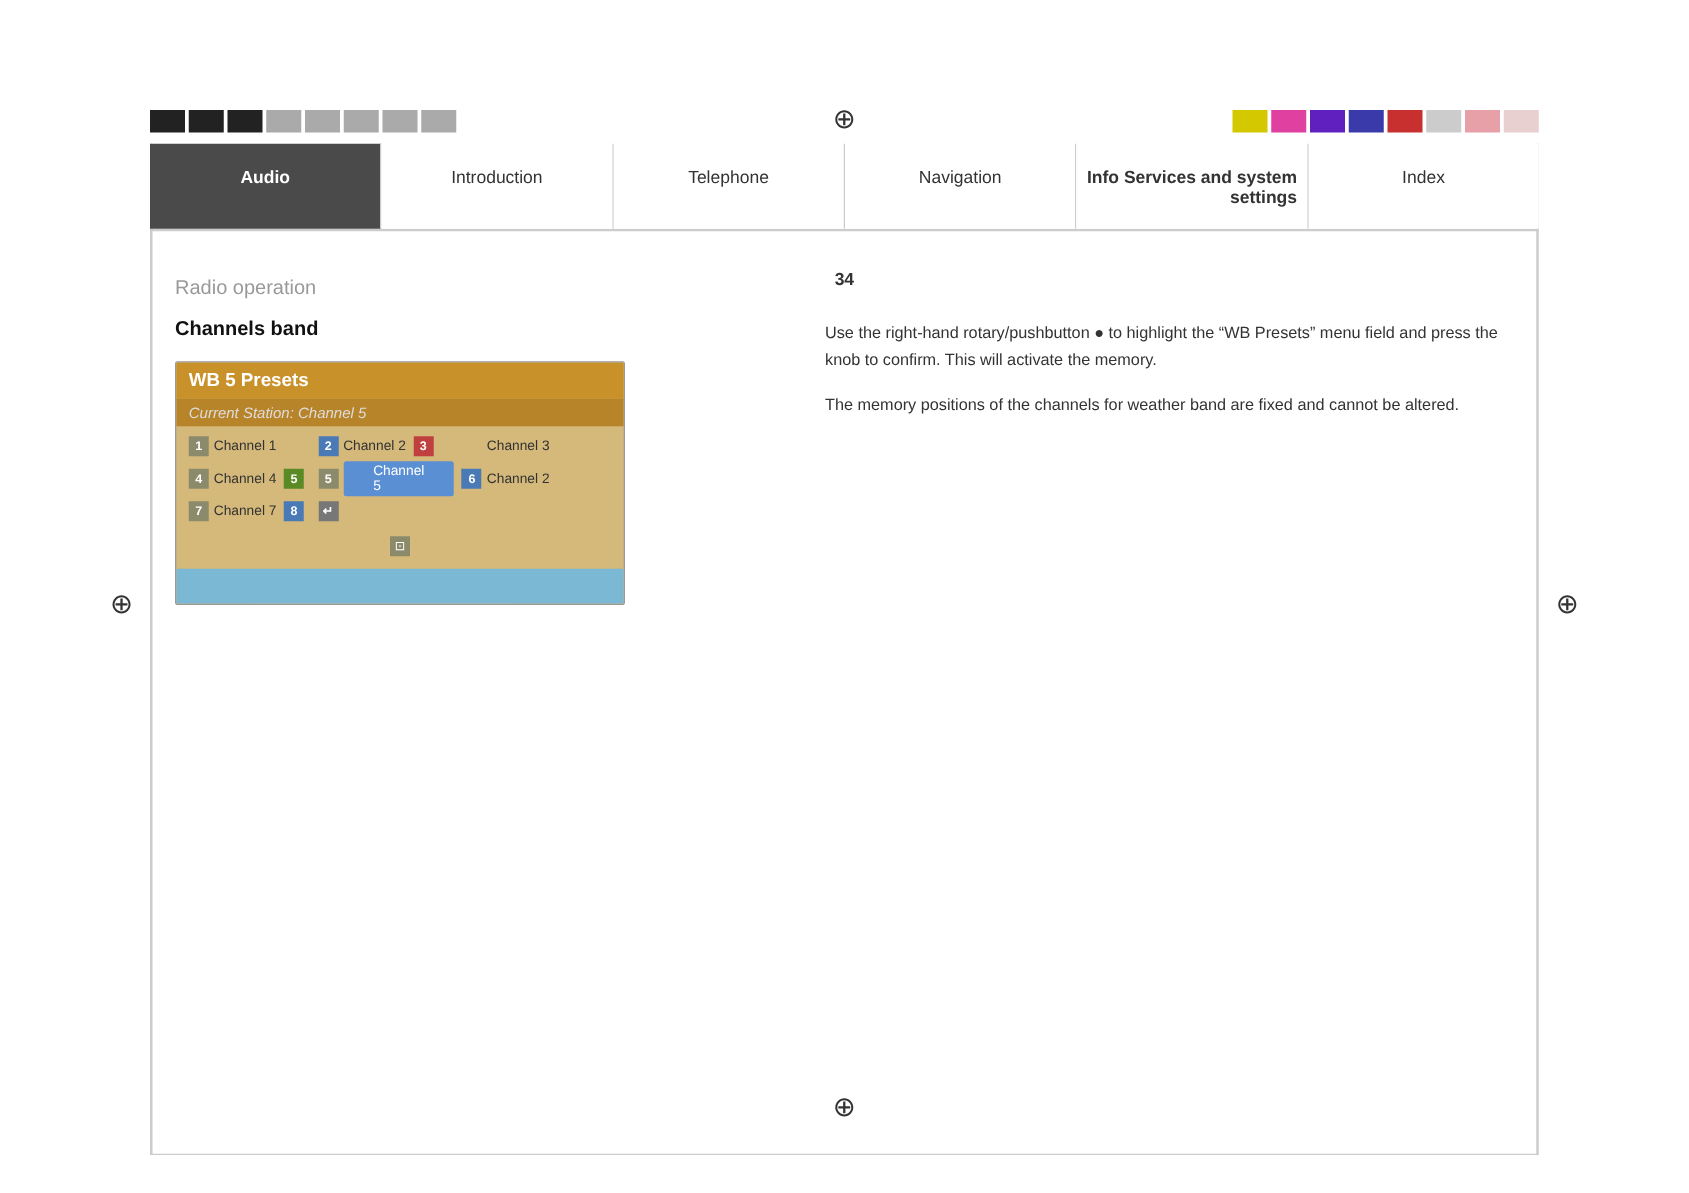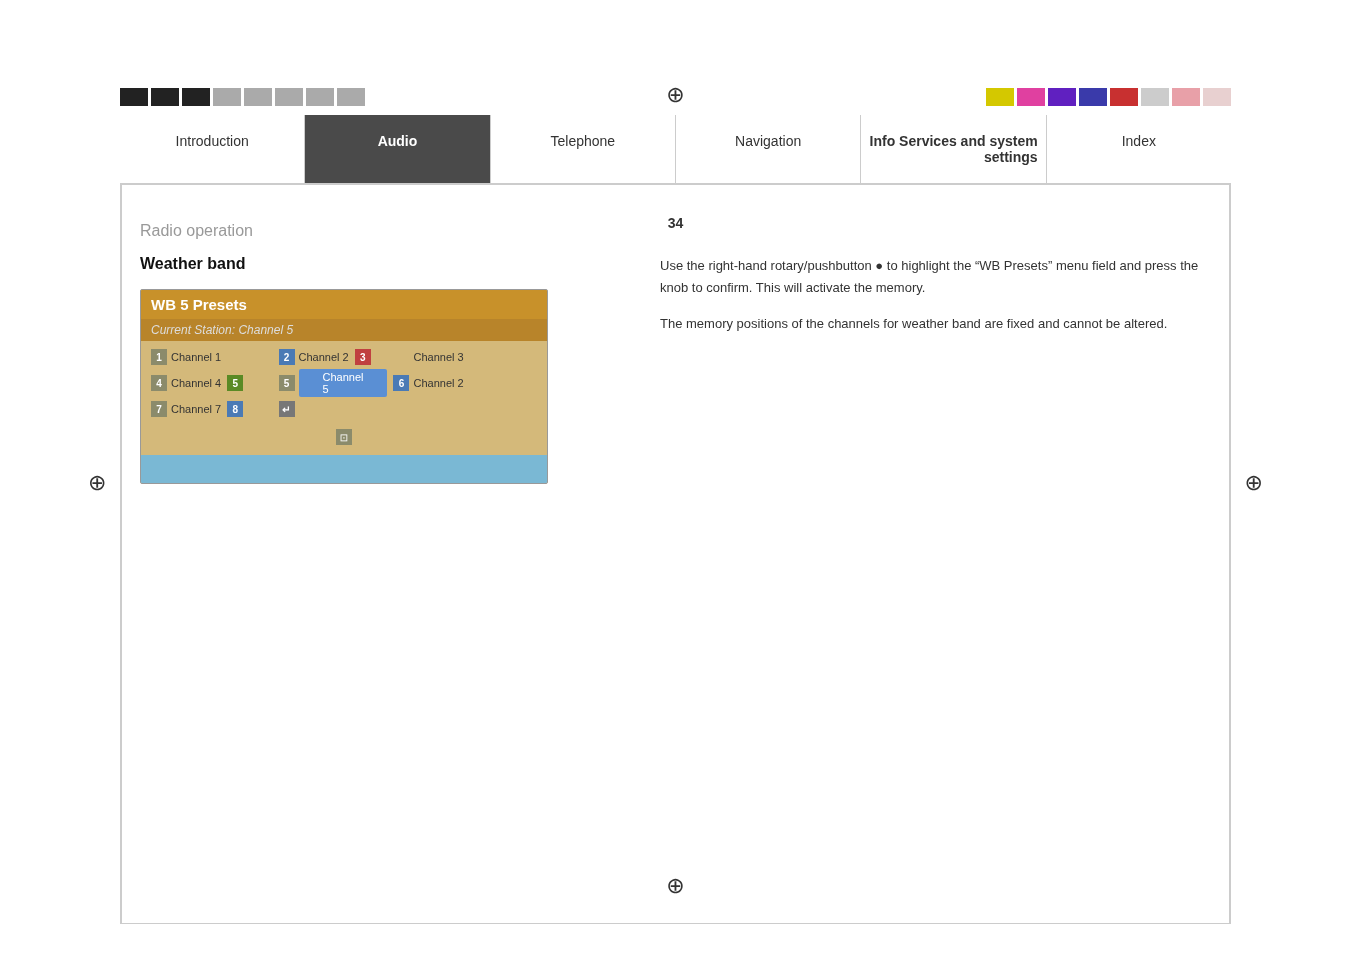--- a/index.html
+++ b/index.html
@@ -136,21 +136,21 @@
 
     .weather-band-title {
       font-size: 16px;
       font-weight: bold;
       color: #111;
       margin-bottom: 16px;
     }
 
     
     .wb5-box {
-      width: 408px;
+      width: 360px;
       background: #d4b97a;
       border: 1px solid #999;
       border-radius: 2px;
       overflow: hidden;
       margin-bottom: 16px;
     }
     .wb5-header {
       background: #c8912a;
       color: #fff;
       font-size: 15px;
@@ -294,26 +294,26 @@
 
 <div class="compass-right">⊕</div>
 
 <div class="compass-bottom-center">⊕</div>
 
 <div class="left-border"></div>
 
 <div class="right-border"></div>
 
 <div class="nav-tabs">
+  <div class="nav-tab active">
+    <span>Audio</span>
+  </div>
   <div class="nav-tab">
     <span>Introduction</span>
   </div>
-  <div class="nav-tab active">
-    <span>Audio</span>
-  </div>
   <div class="nav-tab">
     <span>Telephone</span>
   </div>
   <div class="nav-tab">
     <span>Navigation</span>
   </div>
   <div class="nav-tab bold-text">
     <span>Info Services and system settings</span>
   </div>
   <div class="nav-tab">
@@ -326,21 +326,21 @@
 </div>
 
 <div class="page-number">
   <span>34</span>
 </div>
 
 <div class="left-content">
 
   <div style="height:40px;"></div>
   <div class="weather-band-title">
-    <span>Weather band</span>
+    <span>Channels band</span>
   </div>
 
   <div class="wb5-box">
     <div class="wb5-header">
       <span>WB 5 Presets</span>
     </div>
     <div class="wb5-current">
       <span>Current Station:  Channel 5</span>
     </div>
     <div class="wb5-grid">

